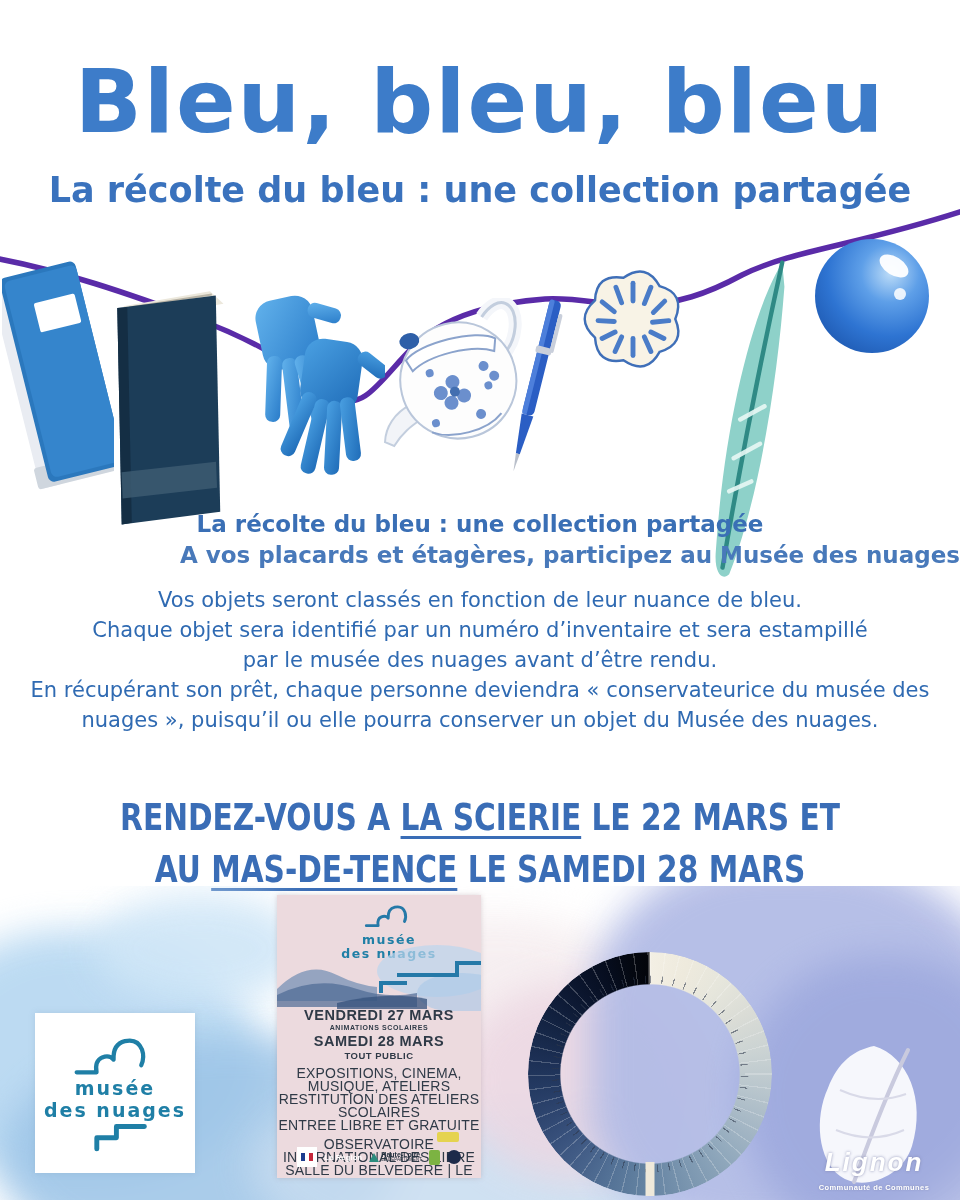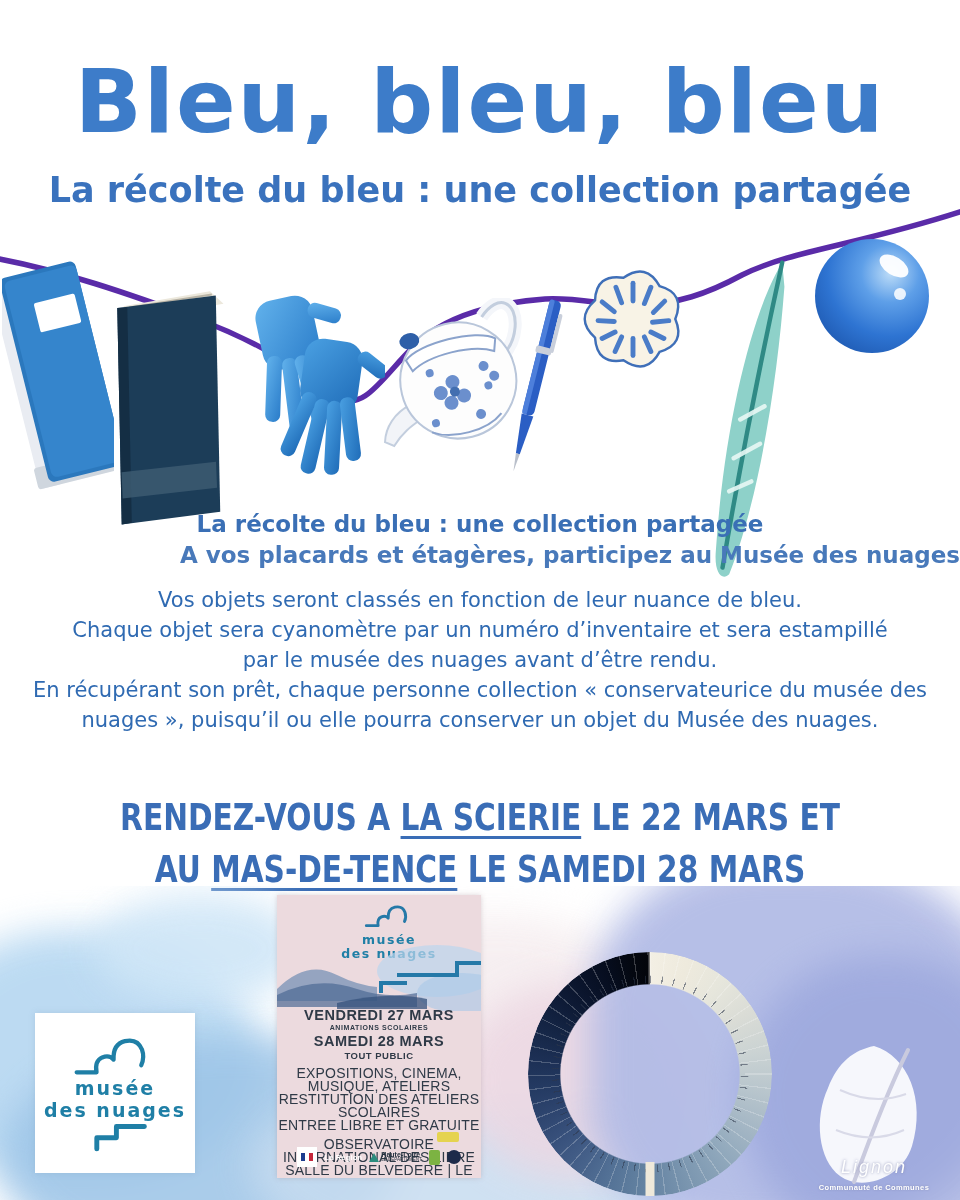--- a/index.html
+++ b/index.html
@@ -132,21 +132,21 @@
     mask:radial-gradient(closest-side, transparent 0 74%, #000 75% 80%, transparent 81%);
   }
   .cyano-notch {
     position:absolute; left:50%; bottom:0; width:9px; height:34px;
     background:#efe9da; transform:translateX(-50%);
   }
   
   .lignon { position:absolute; left:810px; top:156px; width:128px; height:162px; }
   .lignon-name {
     position:absolute; left:0; bottom:26px; width:100%; text-align:center;
-    font-size:18px; font-weight:400; font-style:italic; color:#ffffff; letter-spacing:2px;
+    font-size:26px; font-weight:700; font-style:italic; color:#ffffff; letter-spacing:2px;
     text-shadow:0 0 3px rgba(130,135,175,.9);
   }
   .lignon-sub {
     position:absolute; left:0; bottom:12px; width:100%; text-align:center;
     font-size:7.5px; font-weight:700; color:#ffffff; letter-spacing:.4px;
     text-shadow:0 0 2px rgba(130,135,175,.9);
   }
 </style>
 </head>
 <body>
@@ -308,23 +308,23 @@
         <circle cx="88" cy="58" r="6" fill="#ffffff" opacity=".85"></circle>
       </svg>
     </div>
   </div>
 
   <div class="intro-heading">La récolte du bleu : une collection partagée</div>
   <div class="intro-subheading">A vos placards et étagères, participez au Musée des nuages</div>
 
   <div class="body-text">
     <p>Vos objets seront classés en fonction de leur nuance de bleu.</p>
-    <p>Chaque objet sera cyanomètre par un numéro d’inventaire et sera estampillé</p>
+    <p>Chaque objet sera identifié par un numéro d’inventaire et sera estampillé</p>
     <p>par le musée des nuages avant d’être rendu.</p>
-    <p>En récupérant son prêt, chaque personne collection « conservateurice du musée des</p>
+    <p>En récupérant son prêt, chaque personne deviendra « conservateurice du musée des</p>
     <p>nuages », puisqu’il ou elle pourra conserver un objet du Musée des nuages.</p>
   </div>
 
   <div class="cta">
     <div class="cta-line"><span>RENDEZ-VOUS A </span><span class="cta-underline">LA SCIERIE</span><span> LE 22 MARS ET</span></div>
     <div class="cta-line"><span>AU </span><span class="cta-underline">MAS-DE-TENCE</span><span> LE SAMEDI 28 MARS</span></div>
   </div>
 
   <div class="collage">
     <div class="blob b1"></div>

